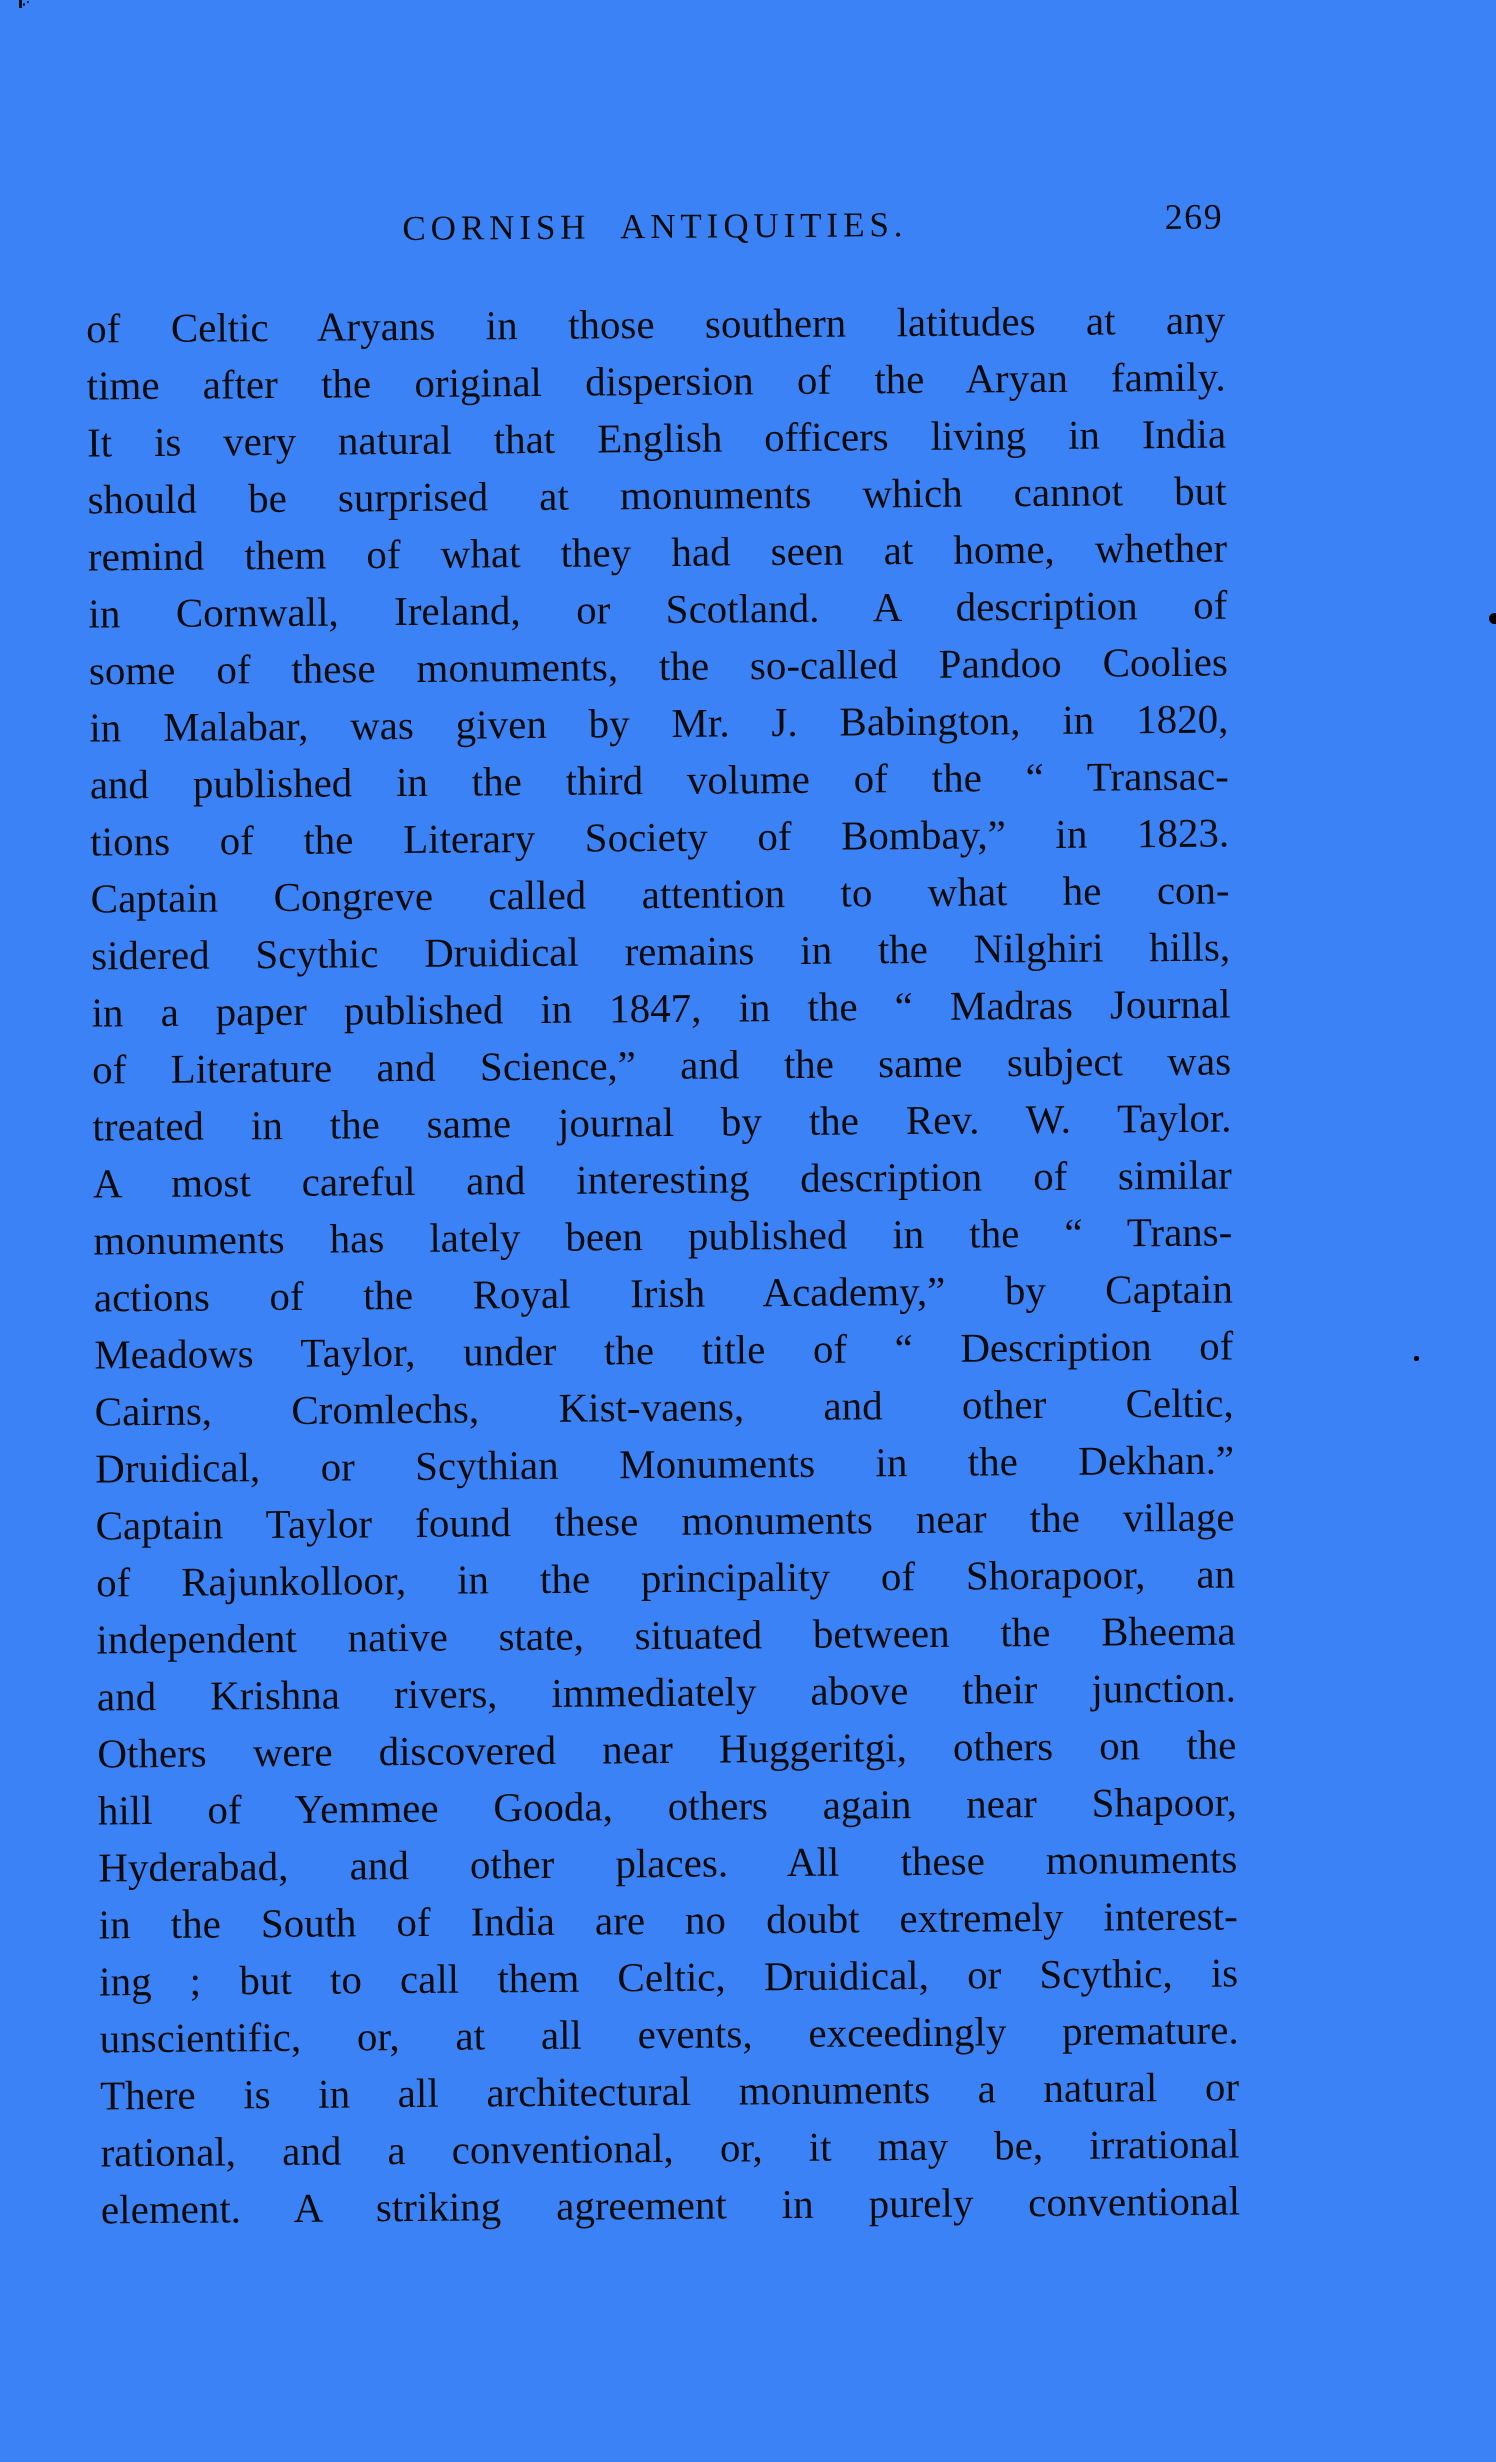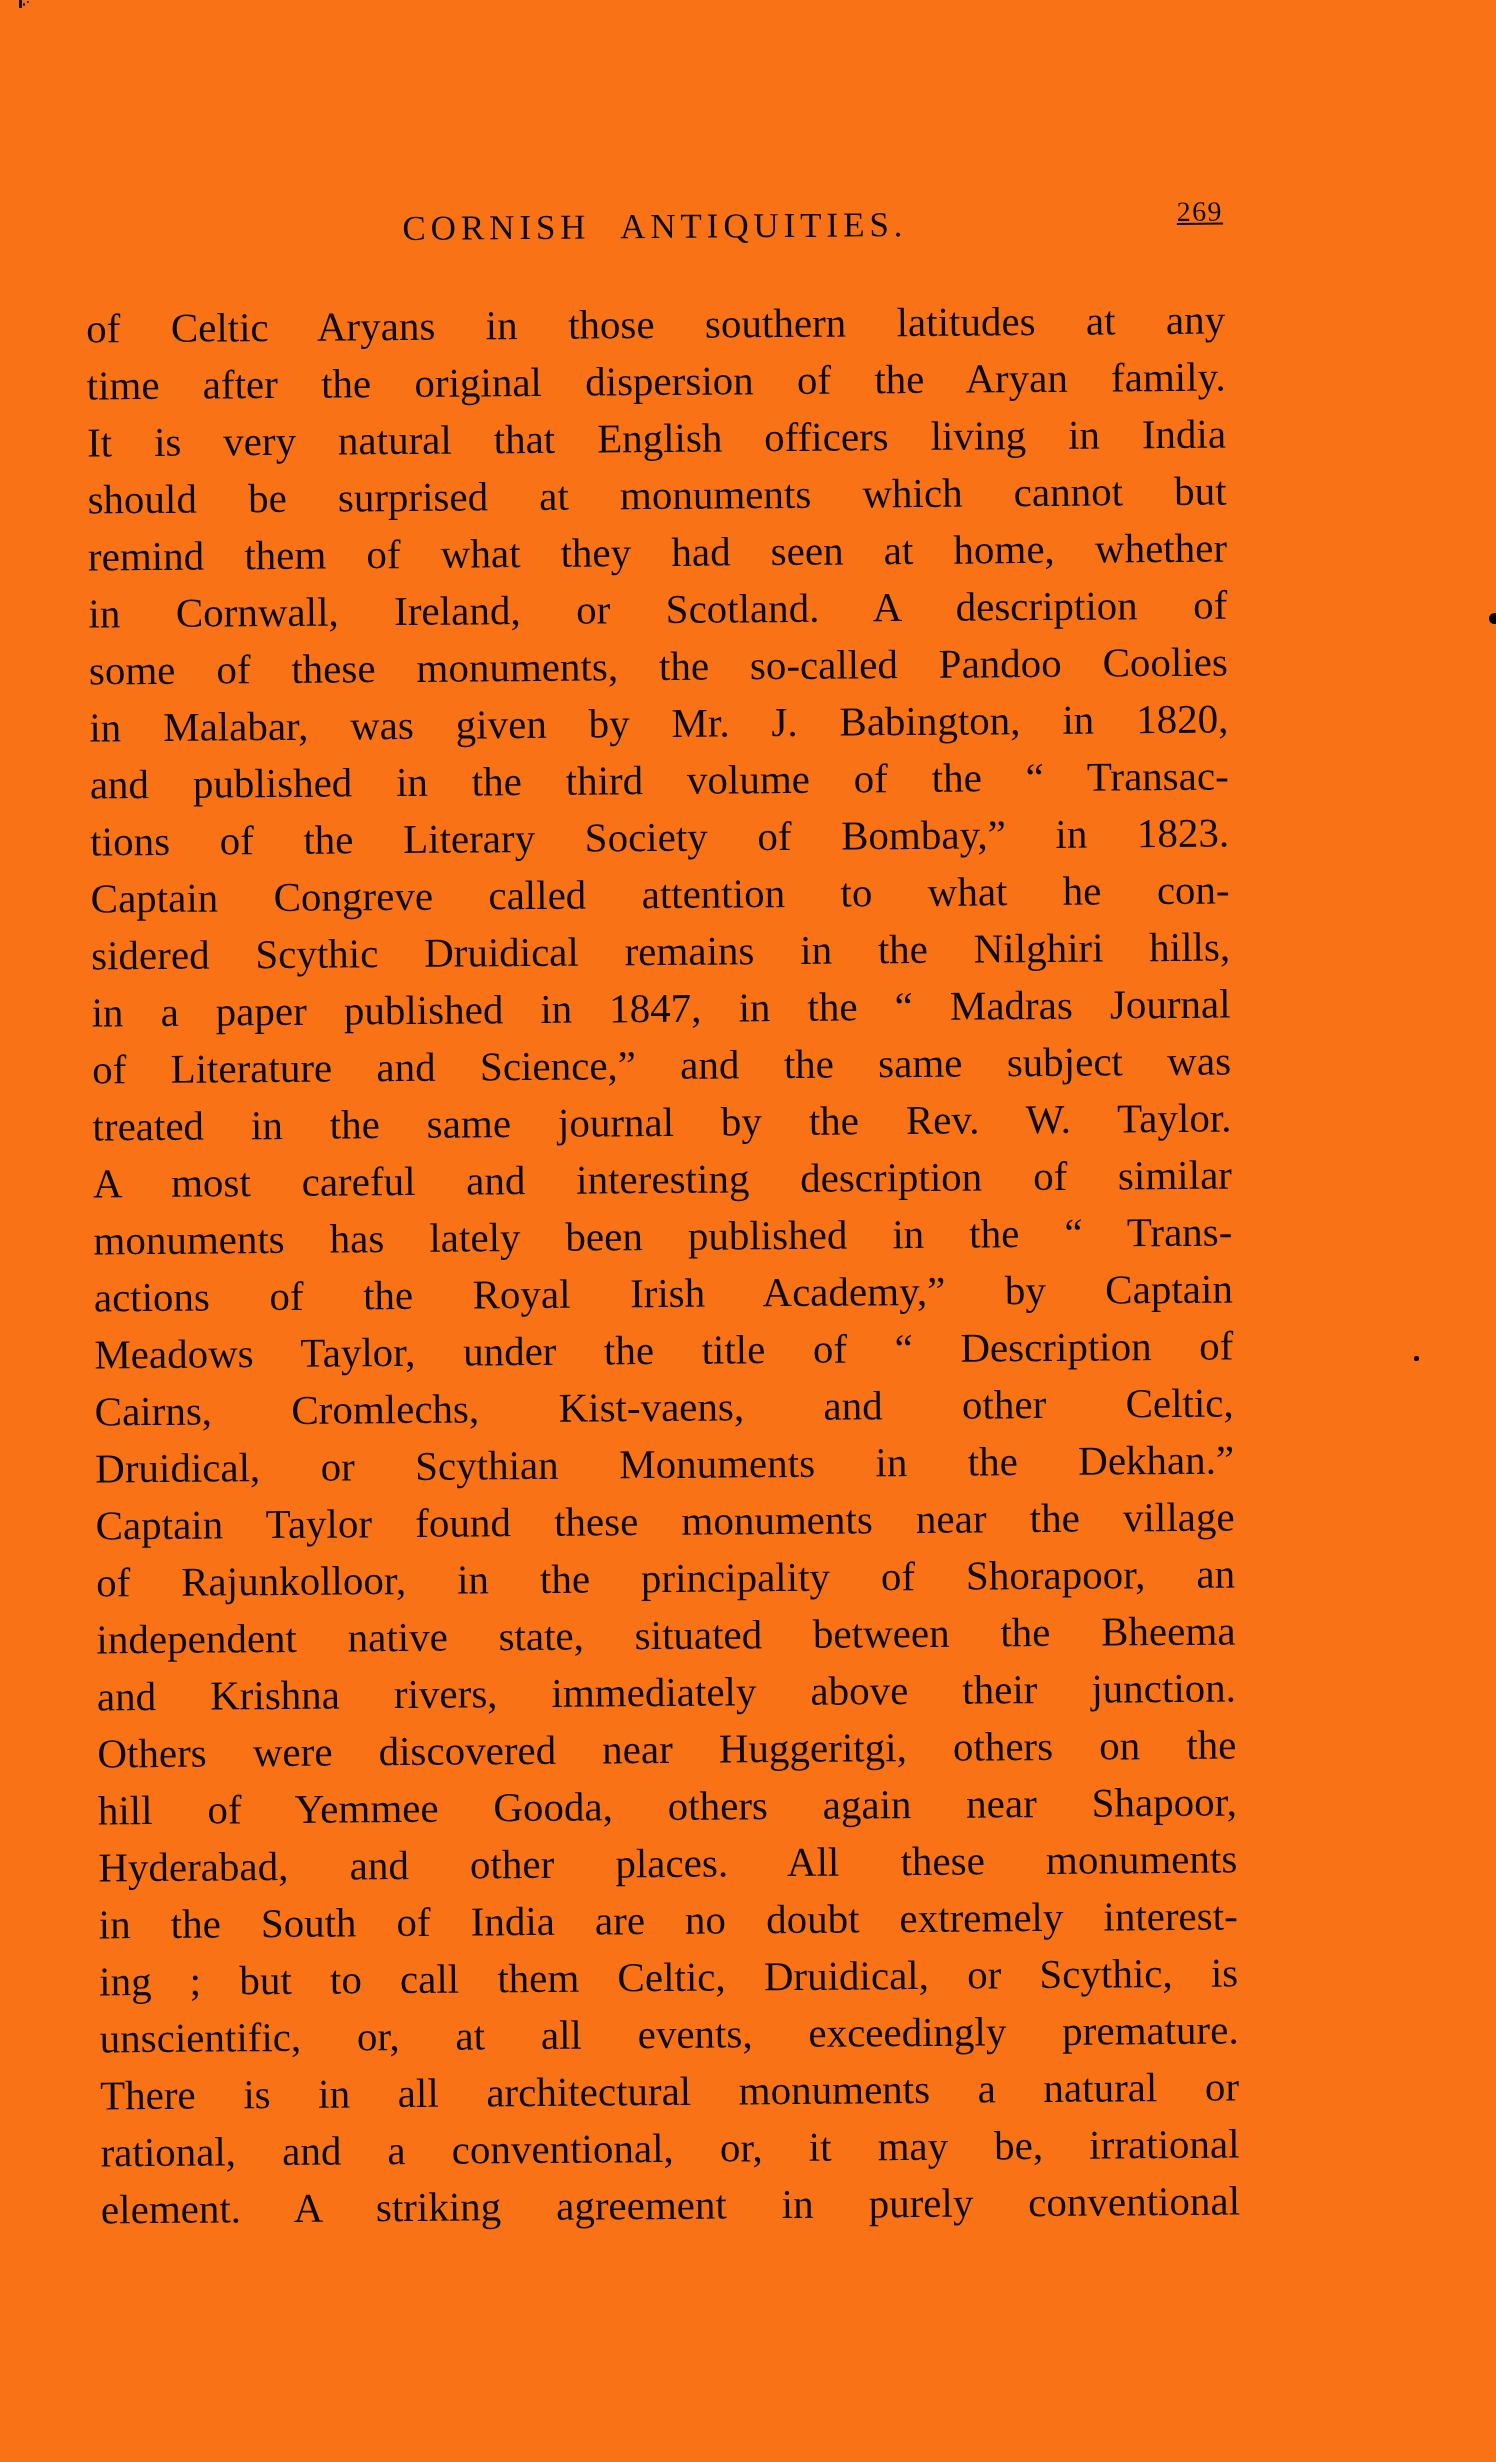--- a/index.html
+++ b/index.html
@@ -11,21 +11,21 @@
     height: 2462px;
     position: relative;
     background: #ffffff;
     overflow: hidden;
     font-family: "Liberation Serif", "DejaVu Serif", serif;
     color: #0b0b0b;
   }
   .sheet {
     position: absolute;
     inset: 0;
-    background: #f97316;
+    background: #3b82f6;
   }
   .content {
     position: absolute;
     left: 91px;
     top: 0;
     width: 1139px;
     height: 2462px;
     transform: rotate(-0.45deg);
     transform-origin: 50% 38%;
   }
@@ -41,23 +41,22 @@
     text-align: center;
     font-size: 35px;
     letter-spacing: 4.9px;
     word-spacing: 18px;
     white-space: nowrap;
   }
   .page-number {
     position: absolute;
     right: 1.4px;
     top: -7px;
-    font-size: 28px;
+    font-size: 36px;
     letter-spacing: 1.4px;
-    text-decoration: underline;
   }
   .body-text {
     position: absolute;
     top: 296px;
     left: 0;
     width: 100%;
   }
   .text-line {
     font-size: 41px;
     line-height: 57px;

